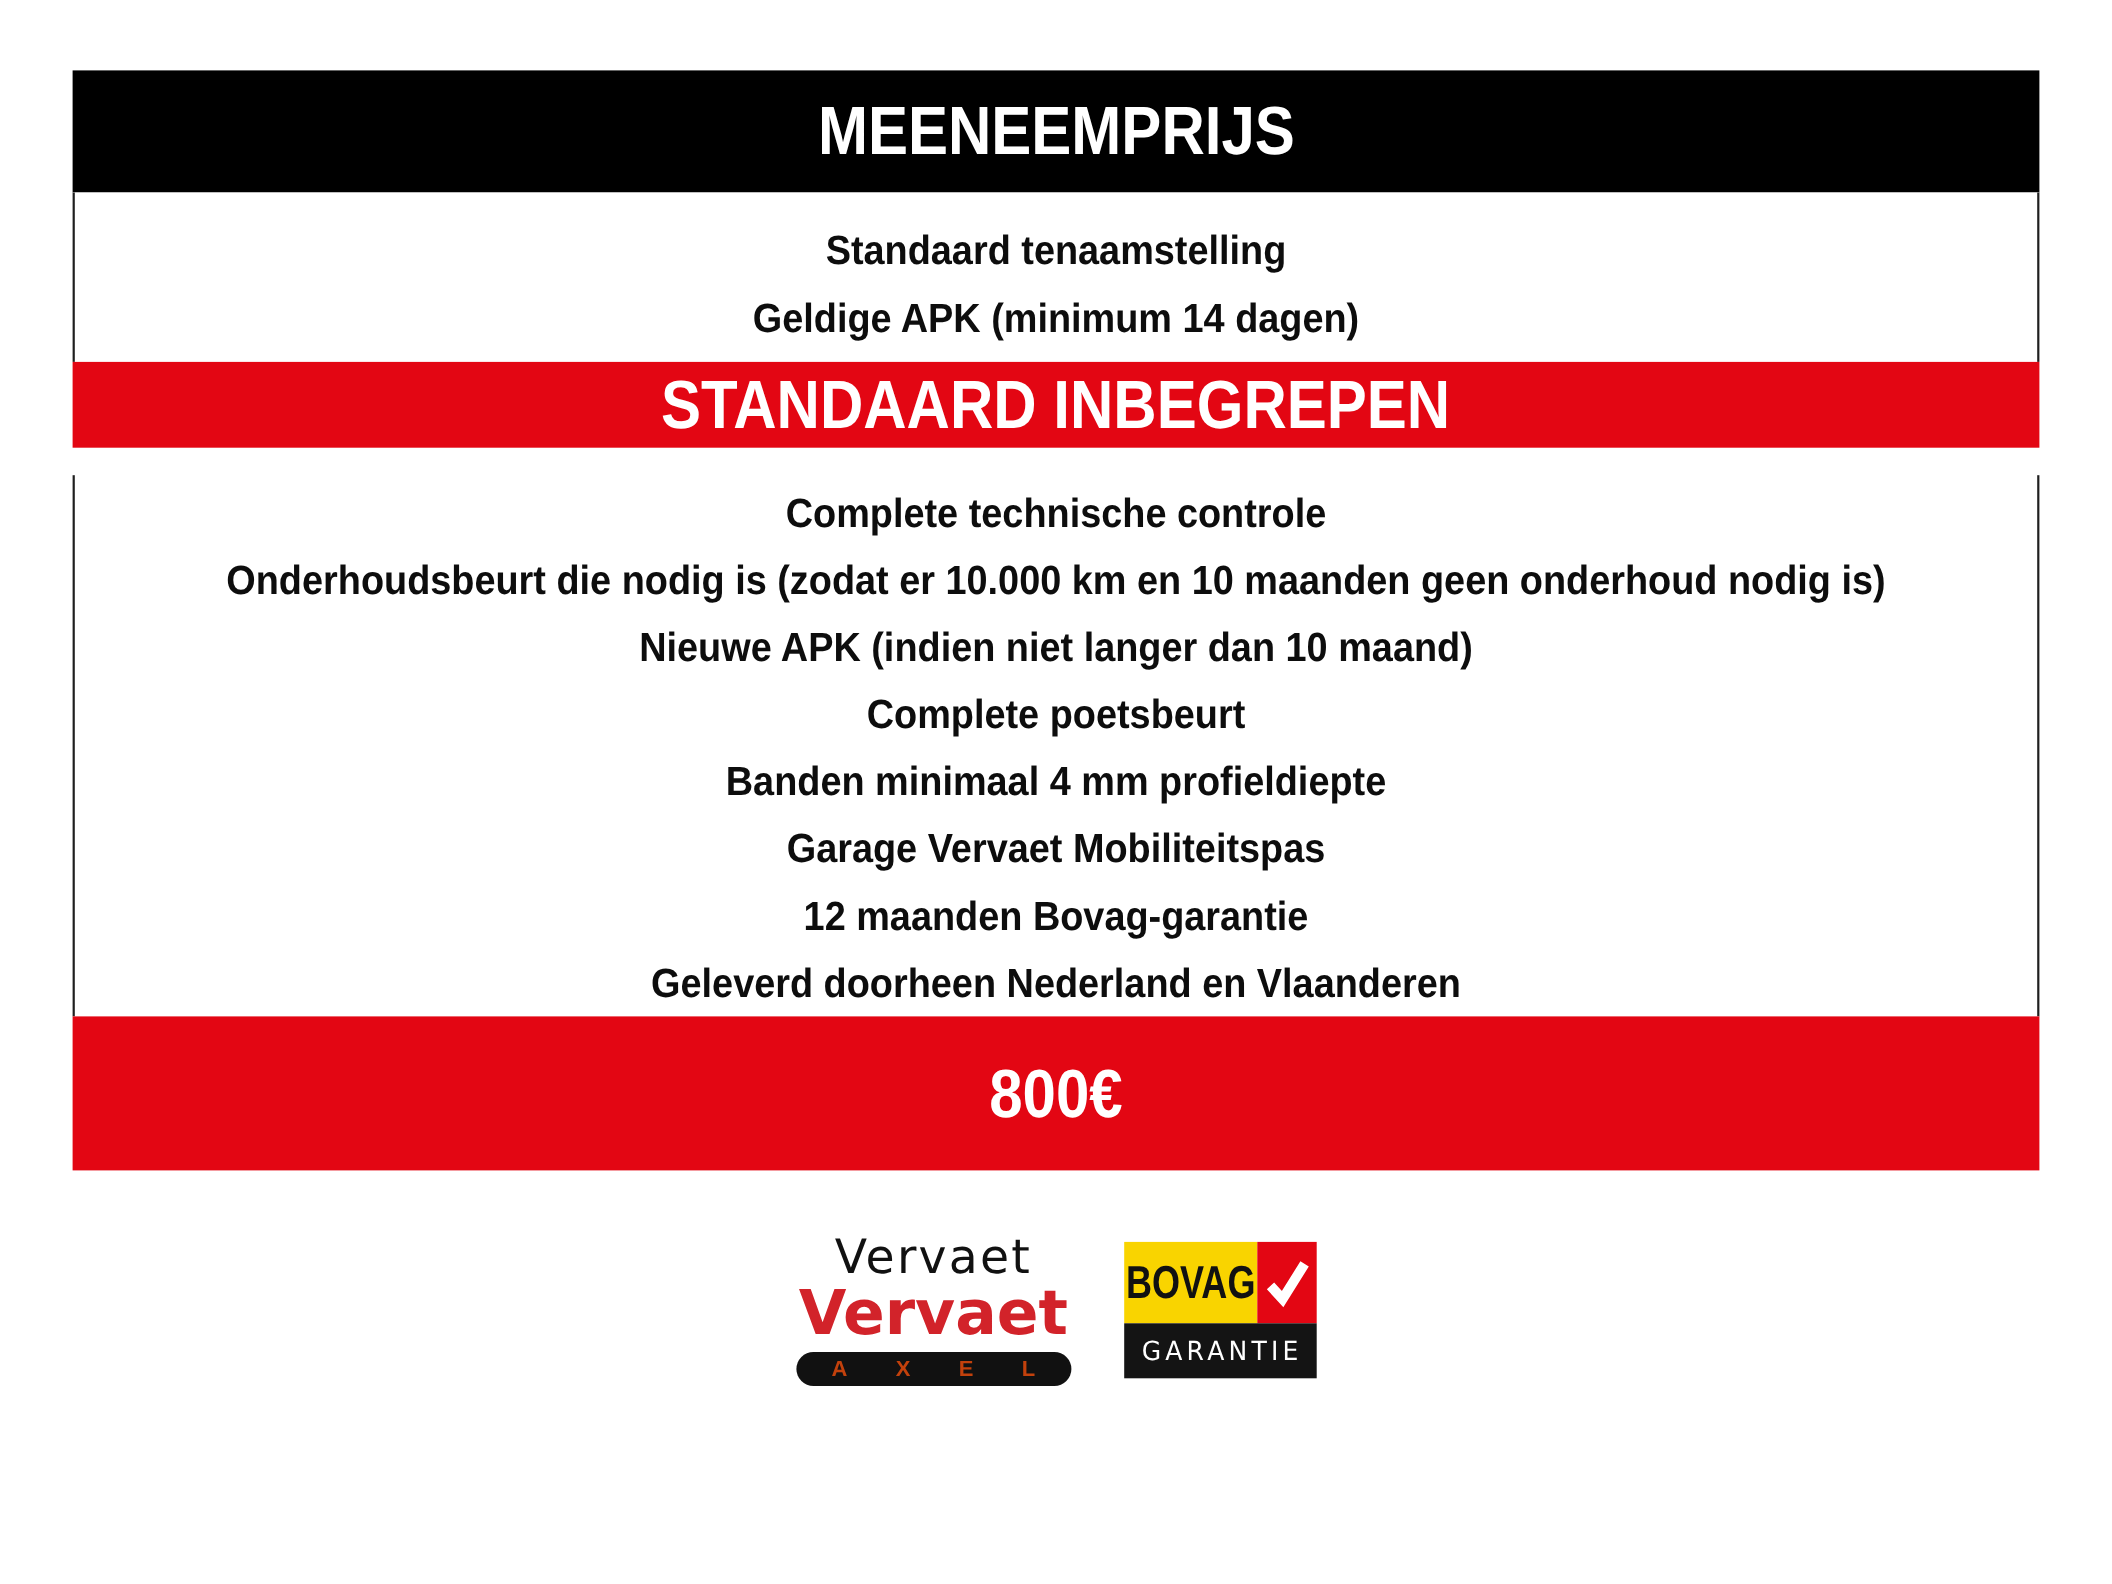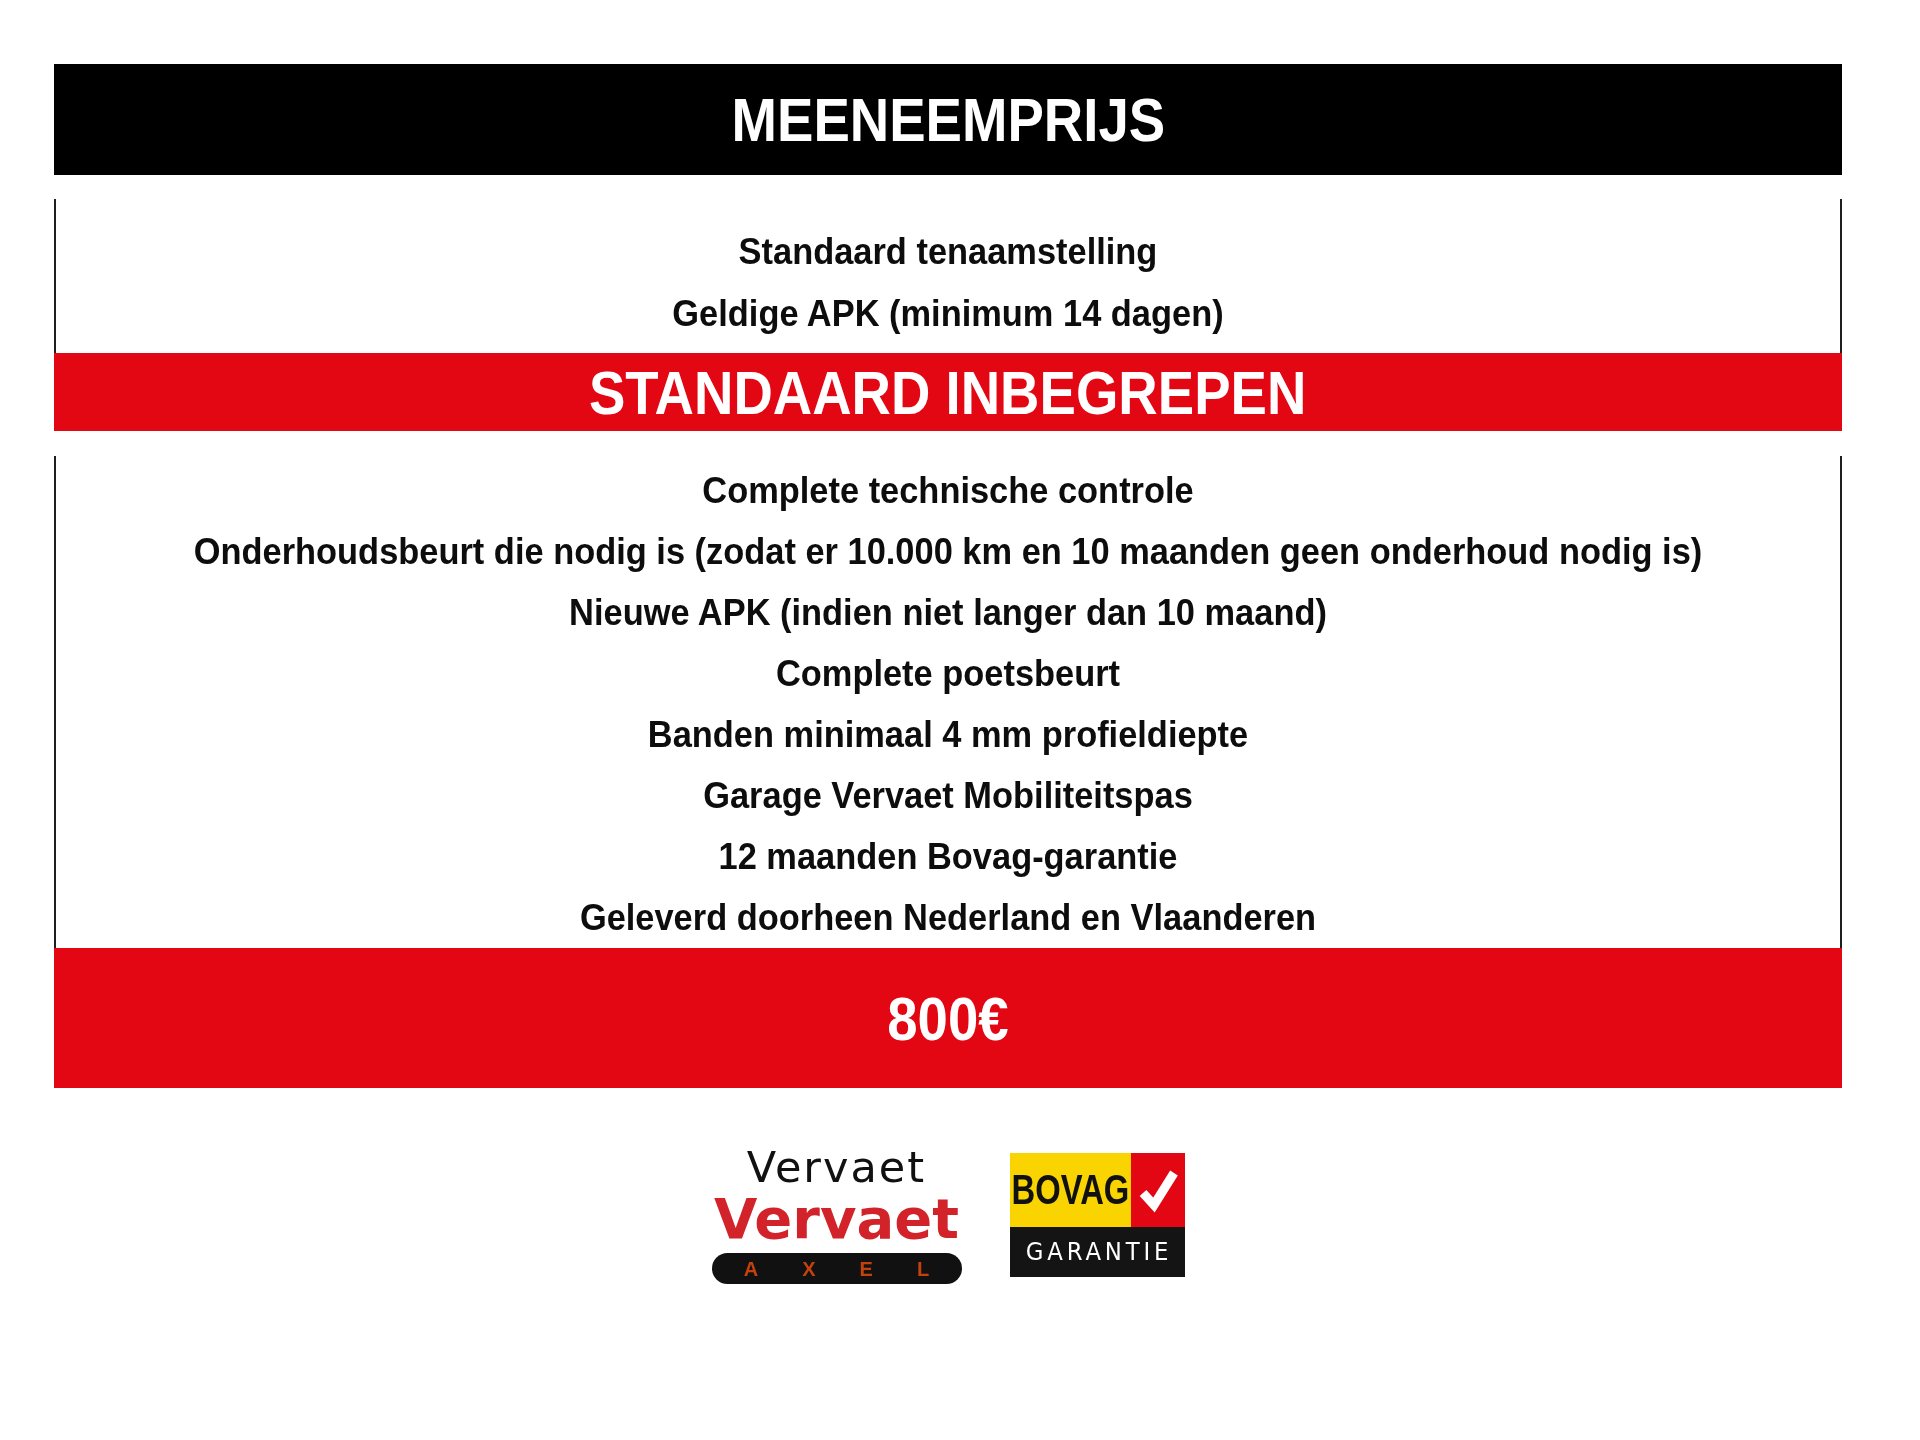--- a/index.html
+++ b/index.html
@@ -17,21 +17,21 @@
   html,body{margin:0;padding:0;}
   body{
     width:1920px;height:1440px;
     background:#ffffff;
     font-family:"Liberation Sans", sans-serif;
     position:relative;
     overflow:hidden;
   }
   .poster{
     position:absolute;
-    left:54px;top:64px;
+    left:66px;top:64px;
     width:1788px;
   }
   .bar{
     display:flex;align-items:center;justify-content:center;
   }
   .bar-black{background:var(--bar-black,#000);height:111px;}
   .bar-red{background:var(--bar-red,#e30613);}
   .footer-1{height:78px;}
   .footer-2{height:140px;}
   .bar-text{
@@ -45,21 +45,21 @@
     transform-origin:center;
   }
   .panel-body{
     background:#ffffff;
     border-left:2px solid var(--panel-border,#1f1f1f);
     border-right:2px solid var(--panel-border,#1f1f1f);
     text-align:center;
     color:var(--text-black,#0d0d0d);
     font-weight:700;
   }
-  .body-1{padding:22px 0 8px 0;margin-top:24px;}
+  .body-1{padding:22px 0 8px 0;}
   .body-1 .body-line{line-height:62px;}
   .body-2{padding:4px 0 0 0;}
   .body-2 .body-line{line-height:61px;}
   .body-line{
     font-size:37px;
     white-space:nowrap;
     transform:scaleX(0.93);
     transform-origin:center;
   }
   .panel-gap{height:25px;background:transparent;}

